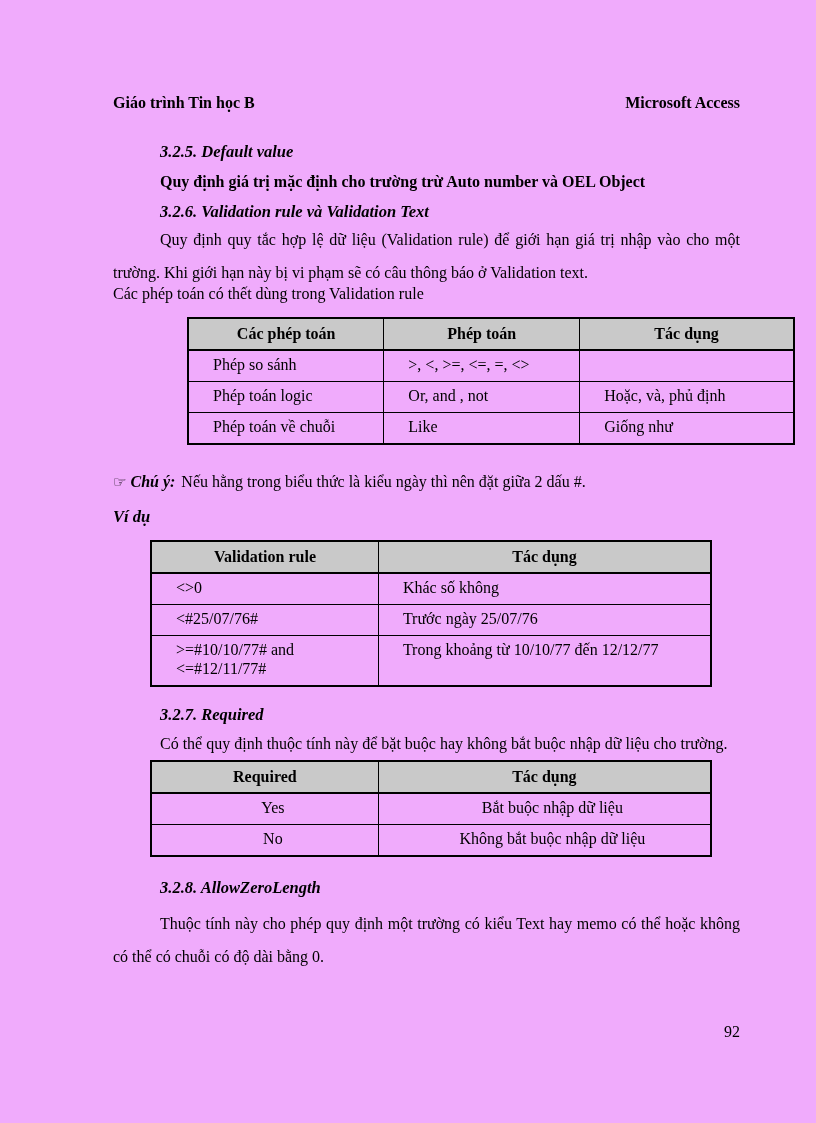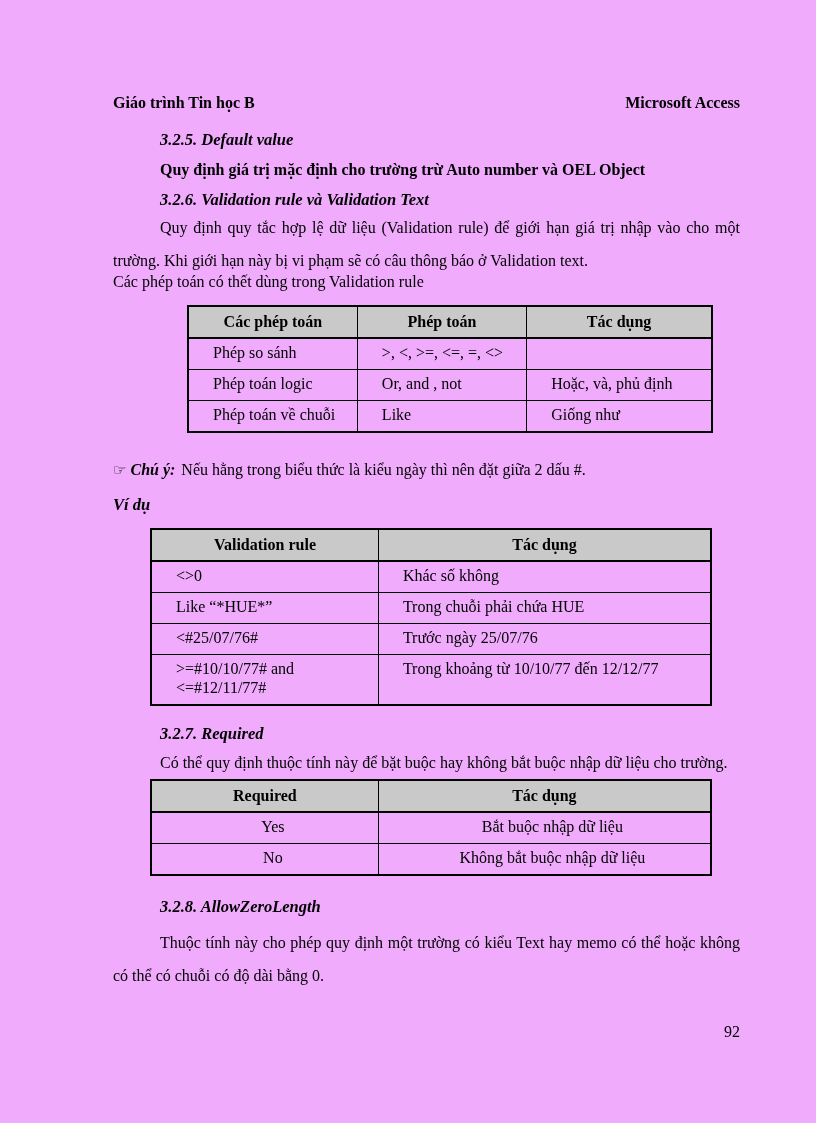--- a/index.html
+++ b/index.html
@@ -26,21 +26,21 @@
     line-height: 20px;
   }
   .sec-heading {
     font-weight: 700;
     font-style: italic;
     font-size: 16.5px;
     line-height: 22px;
     text-indent: 47px;
     margin: 0;
   }
-  .h-325 { margin-top: 16px; }
+  .h-325 { margin-top: 28px; }
   .p-325 { margin-top: 8px; line-height: 22px; text-indent: 47px; font-weight: bold; }
   .h-326 { margin-top: 8px; }
   .p-326 { margin-top: 0; line-height: 33px; text-align: justify; text-indent: 47px; }
   .p-intro { margin-top: -6px; line-height: 22px; }
   p { margin: 0; }
 
   table {
     border-collapse: collapse;
     border: 2.5px solid #000;
     font-size: 16px;
@@ -51,21 +51,21 @@
     padding: 4px 8px 7px 24px;
     vertical-align: top;
   }
   th {
     background: #c9c9c9;
     font-weight: 700;
     text-align: center;
     padding: 5px 8px 6px 8px;
     border-bottom: 2px solid #000;
   }
-  .tbl-operators { margin: 12px 0 0 74px; width: 526px; }
+  .tbl-operators { margin: 12px 0 0 74px; width: 608px; }
   .tbl-operators .c1 { width: 170px; }
   .tbl-operators .c2 { width: 170px; }
   .tbl-operators .c3 { width: 186px; }
 
   .tbl-examples { margin: 12px 0 0 37px; width: 562px; }
   .tbl-examples .c1 { width: 228px; }
   .tbl-examples .c2 { width: 334px; }
 
   .tbl-required { margin: 0 0 0 37px; width: 562px; }
   .tbl-required .c1 { width: 228px; }
@@ -151,24 +151,20 @@
     <tbody>
         <tr>
       <th class="c1">Validation rule</th>
       <th class="c2">Tác dụng</th>
     </tr>
     <tr>
       <td>&lt;&gt;0</td>
       <td>Khác số không</td>
     </tr>
     <tr>
-      <td>Like “*HUE*”</td>
-      <td>Trong chuỗi phải chứa HUE</td>
-    </tr>
-    <tr>
       <td>&lt;#25/07/76#</td>
       <td>Trước ngày 25/07/76</td>
     </tr>
     <tr>
       <td>&gt;=#10/10/77# and &lt;=#12/11/77#</td>
       <td>Trong khoảng từ 10/10/77 đến 12/12/77</td>
     </tr>
   </tbody>
     </table>
 

